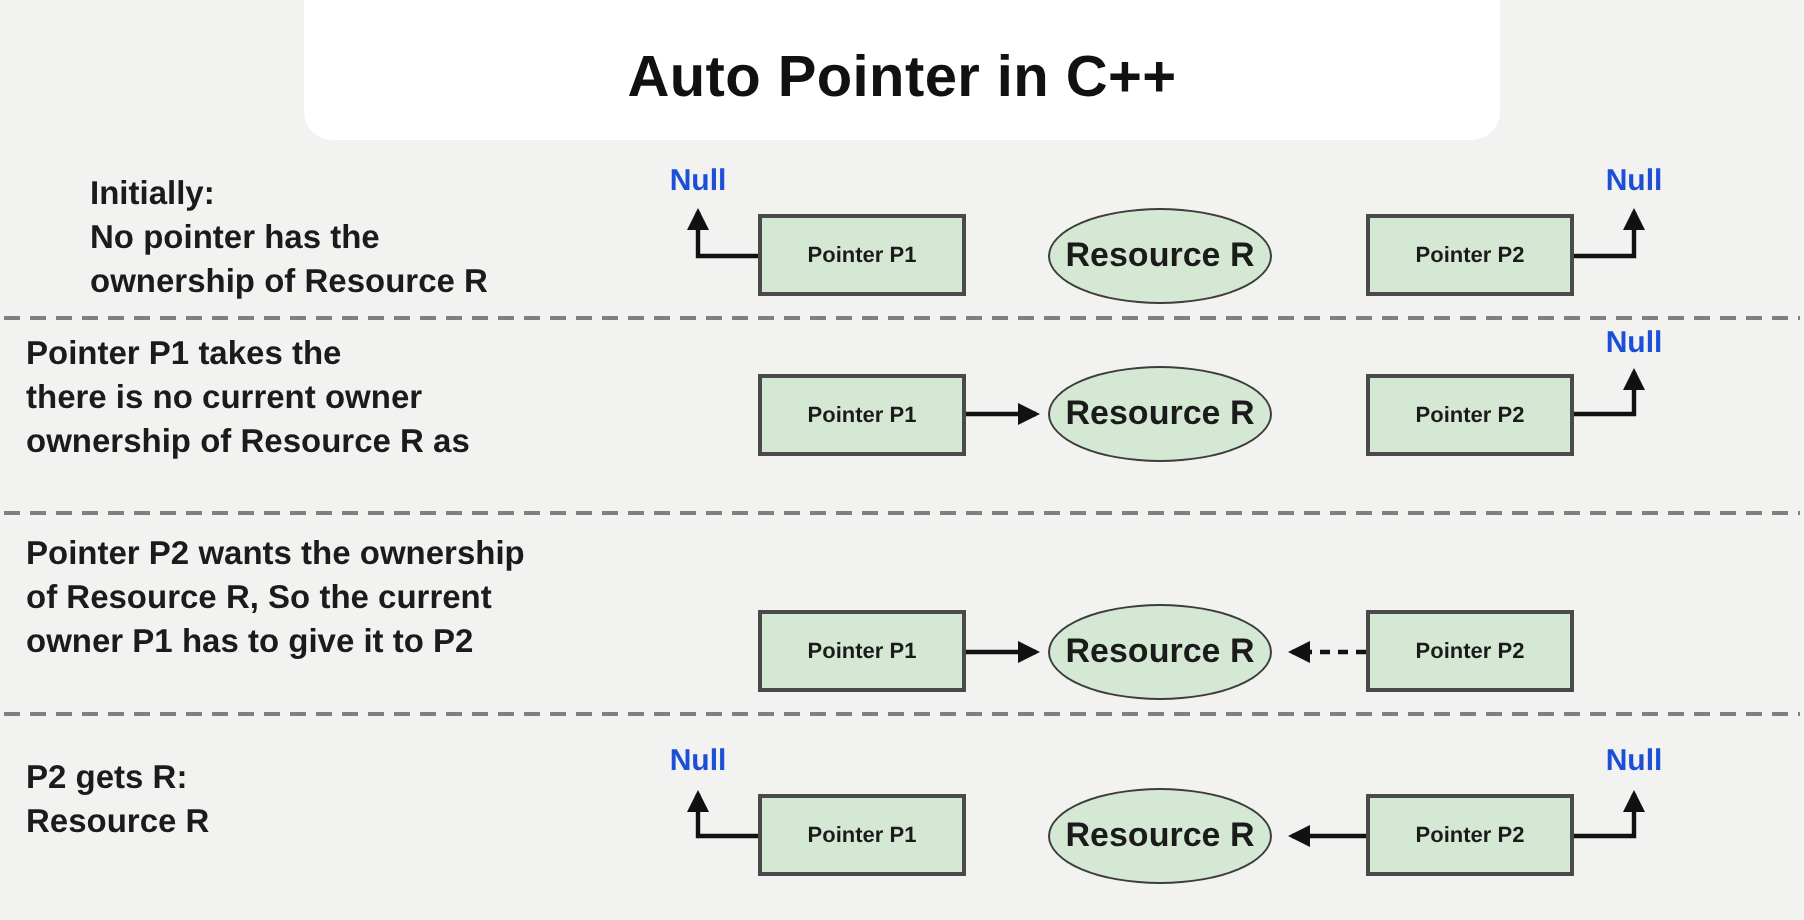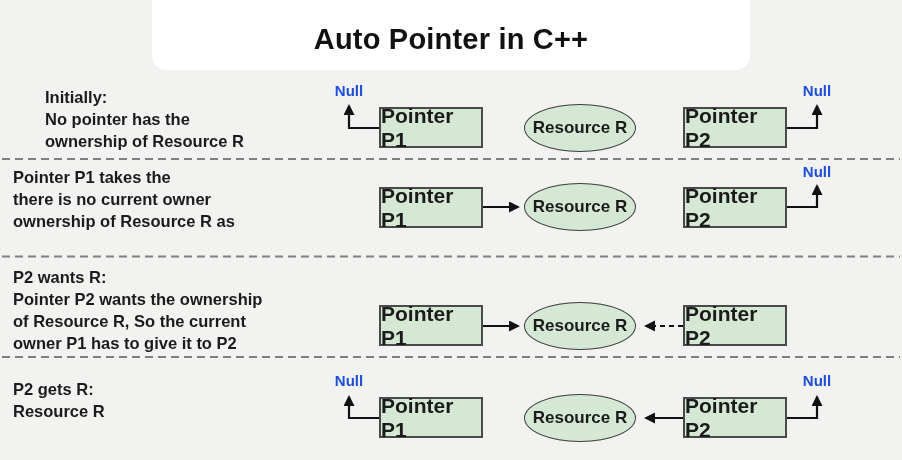--- a/index.html
+++ b/index.html
@@ -20,21 +20,21 @@
   }
   svg.connectors{position:absolute;left:0;top:0;width:902px;height:460px;}
   .row-text{
     position:absolute;left:13px;width:330px;
     font-size:16.5px;font-weight:700;line-height:22px;color:#1b1b1b;
   }
   .node-box{
     position:absolute;width:104px;height:41px;box-sizing:border-box;
     background:#d5e8d4;border:2px solid #4a4a4a;
     display:flex;align-items:center;justify-content:center;
-    font-size:21px;font-weight:700;color:#1b1b1b;
+    font-size:11px;font-weight:700;color:#1b1b1b;
   }
   .node-ellipse{
     position:absolute;width:112px;height:48px;box-sizing:border-box;
     background:#d5e8d4;border:1.5px solid #3d3d3d;border-radius:50%;
     display:flex;align-items:center;justify-content:center;
     font-size:17px;font-weight:700;color:#1b1b1b;
   }
   .null-label{
     position:absolute;width:60px;text-align:center;
     font-size:15px;font-weight:700;color:#1d4ed8;
@@ -87,21 +87,20 @@
   <div>Pointer P1 takes the</div>
   <div>there is no current owner</div>
   <div>ownership of Resource R as</div>
 </div>
 <span class="null-label" style="left:787px;top:163px;">Null</span>
 <div class="node-box" style="left:379px;top:187px;">Pointer P1</div>
 <div class="node-ellipse" style="left:524px;top:183px;">Resource R</div>
 <div class="node-box" style="left:683px;top:187px;">Pointer P2</div>
 
 <div class="row-text" style="top:266px;">
-  <div>P2 wants R:</div>
   <div>Pointer P2 wants the ownership</div>
   <div>of Resource R, So the current</div>
   <div>owner P1 has to give it to P2</div>
 </div>
 <div class="node-box" style="left:379px;top:305px;">Pointer P1</div>
 <div class="node-ellipse" style="left:524px;top:302px;">Resource R</div>
 <div class="node-box" style="left:683px;top:305px;">Pointer P2</div>
 
 <div class="row-text" style="top:378px;">
   <div>P2 gets R:</div>

